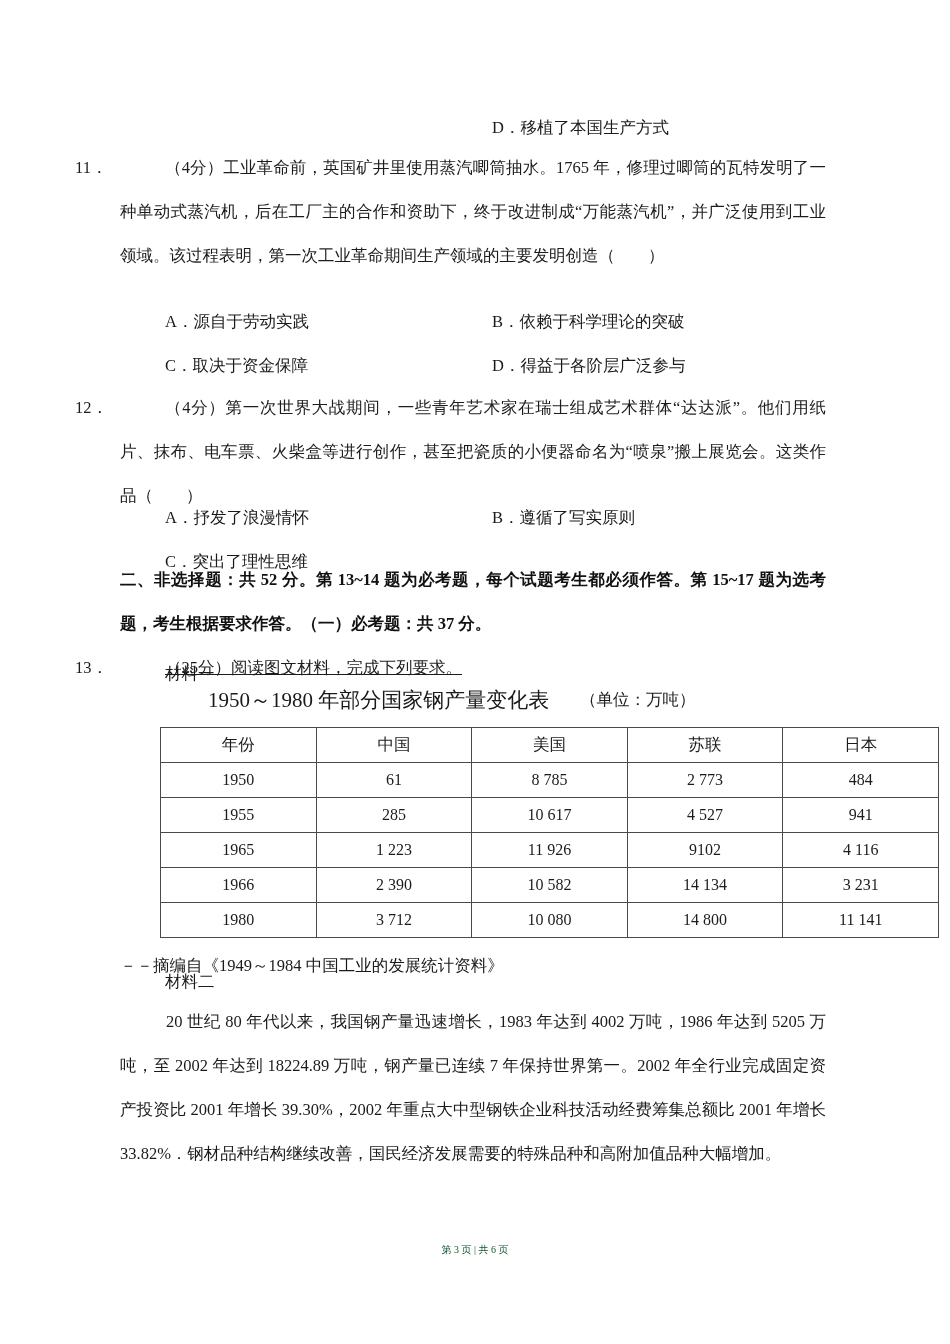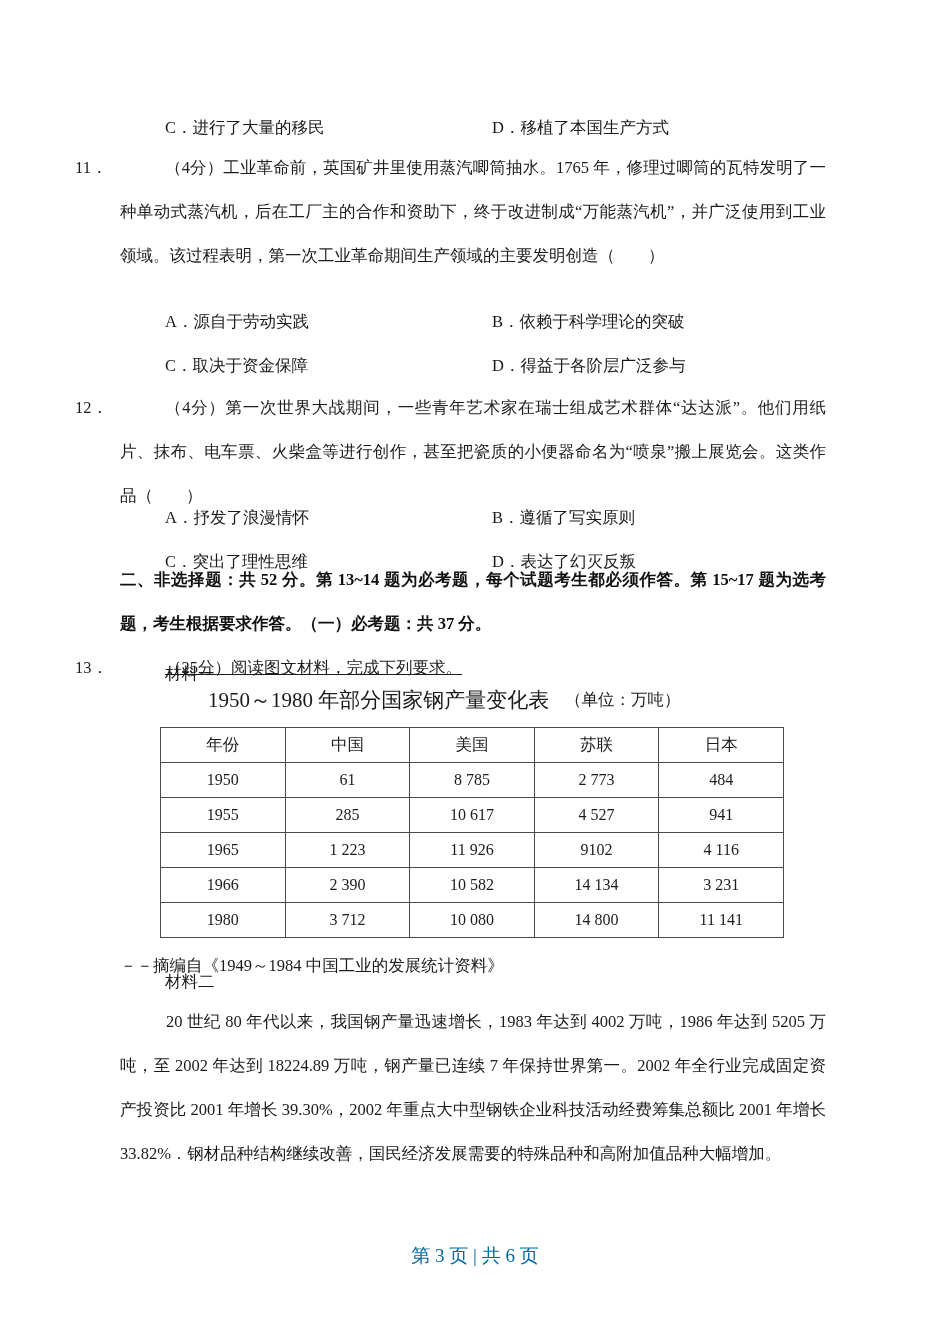--- a/index.html
+++ b/index.html
@@ -74,31 +74,31 @@
   }
   .tbl-title {
     position: absolute;
     left: 208px;
     font-size: 21px;
     line-height: 32px;
     white-space: nowrap;
   }
   .tbl-unit {
     position: absolute;
-    left: 565px;
+    left: 580px;
     font-size: 16.5px;
     line-height: 32px;
     white-space: nowrap;
   }
   
   table.steel {
     position: absolute;
     left: 160px;
     top: 727px;
-    width: 624px;
+    width: 779px;
     border-collapse: collapse;
     table-layout: fixed;
     font-size: 16px;
   }
   table.steel td {
     border: 1px solid #4a4a4a;
     height: 34px;
     text-align: center;
     vertical-align: middle;
     padding: 0;
@@ -131,32 +131,31 @@
     text-align: justify;
     text-justify: inter-ideograph;
     text-indent: 46px;
   }
   
   .footer {
     position: absolute;
     left: 0;
     width: 950px;
     text-align: center;
-    font-size: 19px;
-    color: #0369a1;
+    font-size: 10px;
+    color: #14532d;
     white-space: nowrap;
   }
 </style>
 </head>
 <body>
 
 <div class="page">
 
   <div class="optrow" style="top:106px;">
-    <span class="optA">C．进行了大量的移民</span>
     <span class="optB">D．移植了本国生产方式</span>
   </div>
 
   <div class="para" style="top:146px;">
     <span class="num">11．</span><span class="hang">（4分）工业革命前，英国矿井里使用蒸汽唧筒抽水。1765 年，修理过唧筒的瓦特发明了一种单动式蒸汽机，后在工厂主的合作和资助下，终于改进制成“万能蒸汽机”，并广泛使用到工业领域。该过程表明，第一次工业革命期间生产领域的主要发明创造（　　）</span>
   </div>
   <div class="optrow" style="top:300px;">
     <span class="optA">A．源自于劳动实践</span>
     <span class="optB">B．依赖于科学理论的突破</span>
   </div>
@@ -167,21 +166,20 @@
 
   <div class="para" style="top:386px;">
     <span class="num">12．</span><span class="hang">（4分）第一次世界大战期间，一些青年艺术家在瑞士组成艺术群体“达达派”。他们用纸片、抹布、电车票、火柴盒等进行创作，甚至把瓷质的小便器命名为“喷泉”搬上展览会。这类作品（　　）</span>
   </div>
   <div class="optrow" style="top:496px;">
     <span class="optA">A．抒发了浪漫情怀</span>
     <span class="optB">B．遵循了写实原则</span>
   </div>
   <div class="optrow" style="top:540px;">
     <span class="optA">C．突出了理性思维</span>
-    <span class="optB">D．表达了幻灭反叛</span>
   </div>
 
   <div class="para bold" style="top:558px; left:120px; width:706px;">二、非选择题：共 52 分。第 13~14 题为必考题，每个试题考生都必须作答。第 15~17 题为选考题，考生根据要求作答。（一）必考题：共 37 分。</div>
 
   <div class="para" style="top:646px;text-decoration:underline;">
     <span class="num">13．</span><span class="hang">（25分）阅读图文材料，完成下列要求。</span>
   </div>
 
   <div class="mat" style="top:654px;">材料一</div>
 

